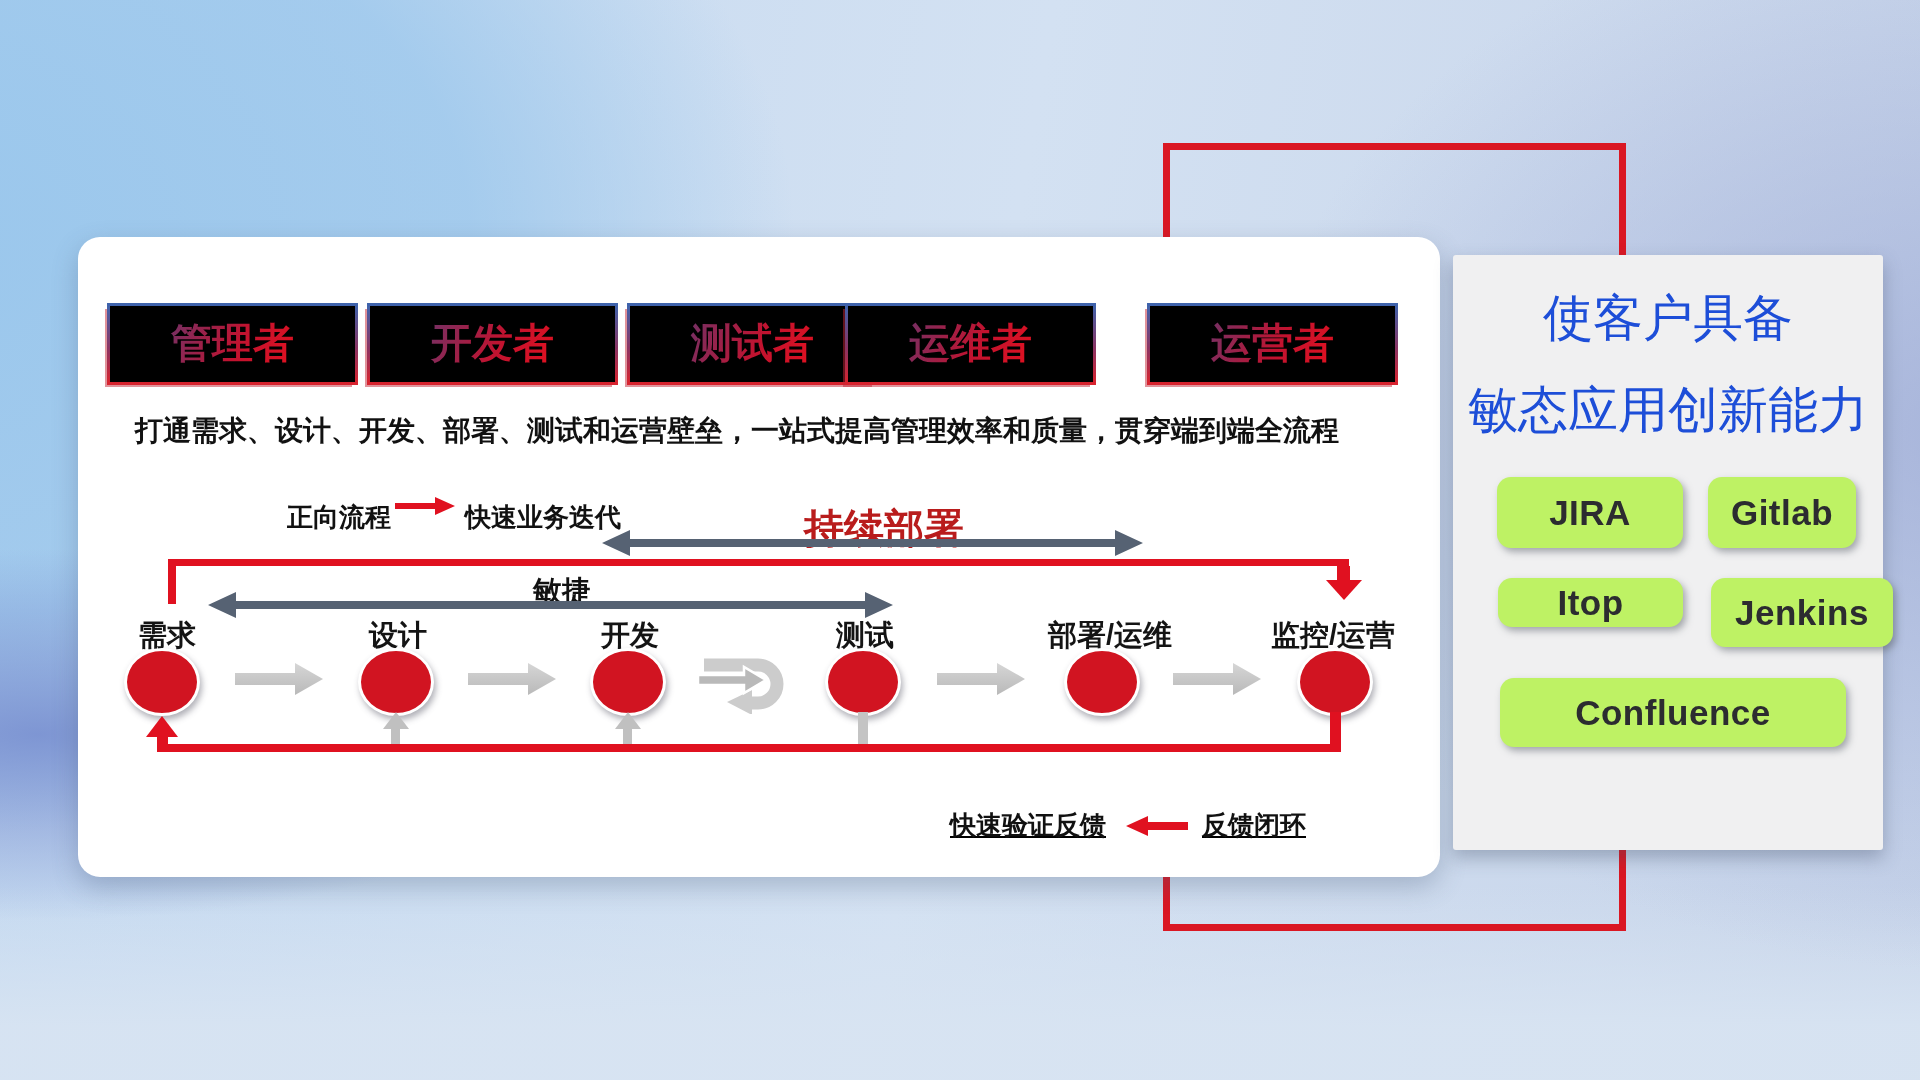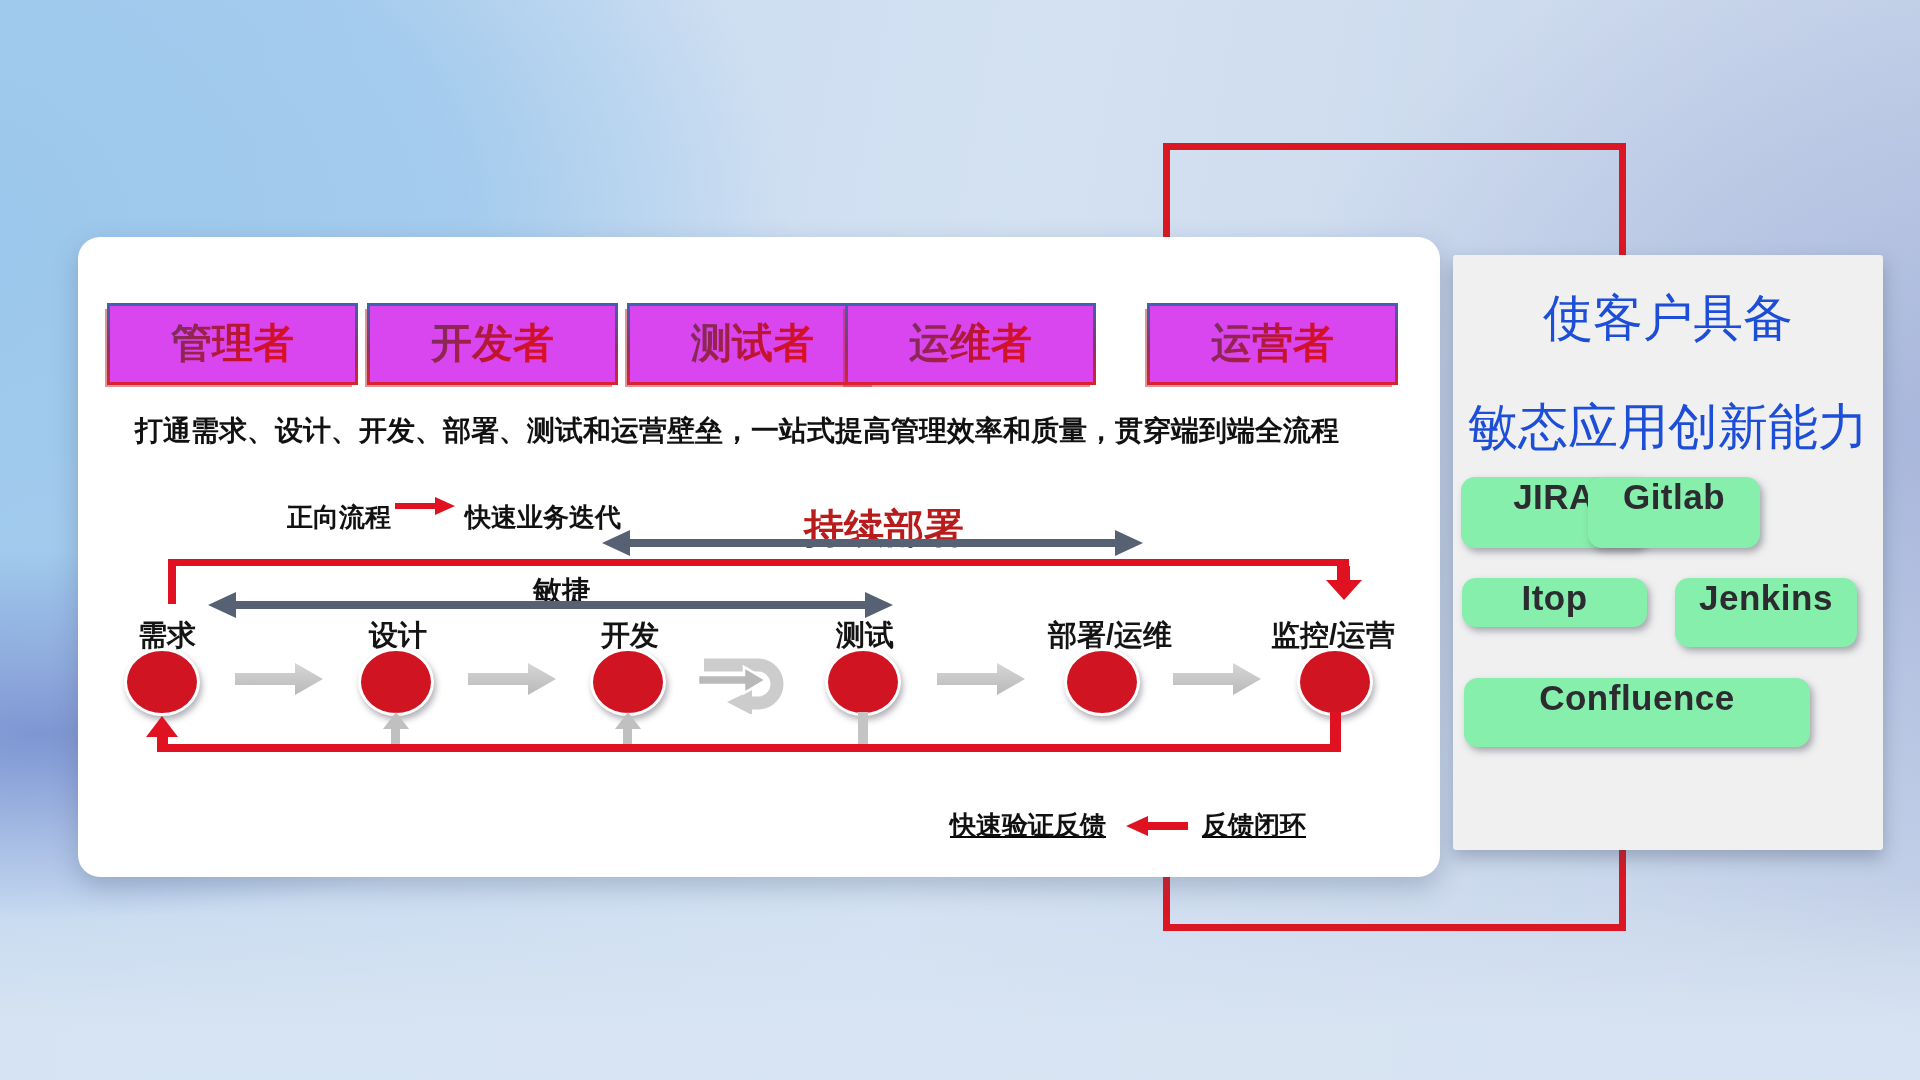--- a/index.html
+++ b/index.html
@@ -17,21 +17,21 @@
   }
   .abs { position:absolute; }
 
   
   .red-rect { left:1163px; top:143px; width:463px; height:788px; border:7px solid #da1723; }
 
   
   .main-panel { left:78px; top:237px; width:1362px; height:640px; background:#fff; border-radius:22px; box-shadow:0 10px 26px rgba(70,90,120,.30); }
 
   
-  .role-box { top:303px; width:251px; height:82px; background:#d946ef;
+  .role-box { top:303px; width:251px; height:82px; background:#000000;
     border:3px solid; border-image:linear-gradient(to bottom,#3e63ac 0%,#8a3464 55%,#d8232e 100%) 1;
     box-shadow:-4px 4px 0 -2px rgba(196,40,56,.5); }
   .role-box span { display:block; width:100%; height:100%; text-align:center; line-height:74px;
     font-size:41px; font-weight:700;
     background:linear-gradient(115deg,#3a4a7e 0%,#6f3268 22%,#c01330 52%,#e8101c 80%);
     -webkit-background-clip:text; background-clip:text; color:transparent; }
 
   .desc { left:135px; top:412px; font-size:28px; font-weight:700; color:#111; white-space:nowrap; }
 
   .legend-f { left:287px; top:476px; display:flex; align-items:center; }
@@ -60,24 +60,24 @@
   .redline-bottom { left:157px; top:744px; width:1184px; height:8px; background:#e01120; }
 
   .legend-b { left:950px; top:808px; display:flex; align-items:center;text-decoration:underline; }
   .legend-b .lbl { font-size:26px; font-weight:700; color:#111; }
   .legend-b svg { margin:0 14px 0 20px; }
 
   
   .right-panel { left:1453px; top:255px; width:430px; height:595px; background:#f0f0f1; border-radius:3px; box-shadow:0 8px 18px rgba(60,75,100,.35); }
   .rp-title { left:1453px; width:430px; text-align:center; font-weight:400; font-size:50px; color:#1d4ed8; white-space:nowrap; }
   .rp-t1 { top:285px; }
-  .rp-t2 { top:377px;margin-top:17px; }
-  .tool-box { background:#86efac; border-radius:14px; box-shadow:3px 4px 7px rgba(90,95,105,.5);
-    display:flex; align-items:flex-start; justify-content:center;
-    font-size:35px; font-weight:700; color:#2c2c30; letter-spacing:.5px; }
+  .rp-t2 { top:377px; }
+  .tool-box { background:#bef264; border-radius:14px; box-shadow:3px 4px 7px rgba(90,95,105,.5);
+    display:flex; align-items:center; justify-content:center;
+    font-size:35px; font-weight:700; color:#2c2c30; letter-spacing:.5px;margin-left:36px; }
 </style>
 </head>
 <body>
 
 <div class="abs red-rect"></div>
 
 <div class="abs main-panel"></div>
 
 <div class="abs role-box" style="left:107px">
     <span>管理者</span>
@@ -176,21 +176,21 @@
   </svg>
   <span class="lbl">反馈闭环</span>
 </div>
 
 <div class="abs right-panel"></div>
 <div class="abs rp-title rp-t1">使客户具备</div>
 <div class="abs rp-title rp-t2">敏态应用创新能力</div>
 <div class="abs tool-box" style="left:1461px; top:477px; width:186px; height:71px">
     <span>JIRA</span>
   </div>
-<div class="abs tool-box" style="left:1588px; top:477px; width:172px; height:71px">
+<div class="abs tool-box" style="left:1672px; top:477px; width:148px; height:71px">
     <span>Gitlab</span>
   </div>
 <div class="abs tool-box" style="left:1462px; top:578px; width:185px; height:49px">
     <span>Itop</span>
   </div>
 <div class="abs tool-box" style="left:1675px; top:578px; width:182px; height:69px">
     <span>Jenkins</span>
   </div>
 <div class="abs tool-box" style="left:1464px; top:678px; width:346px; height:69px">
     <span>Confluence</span>

